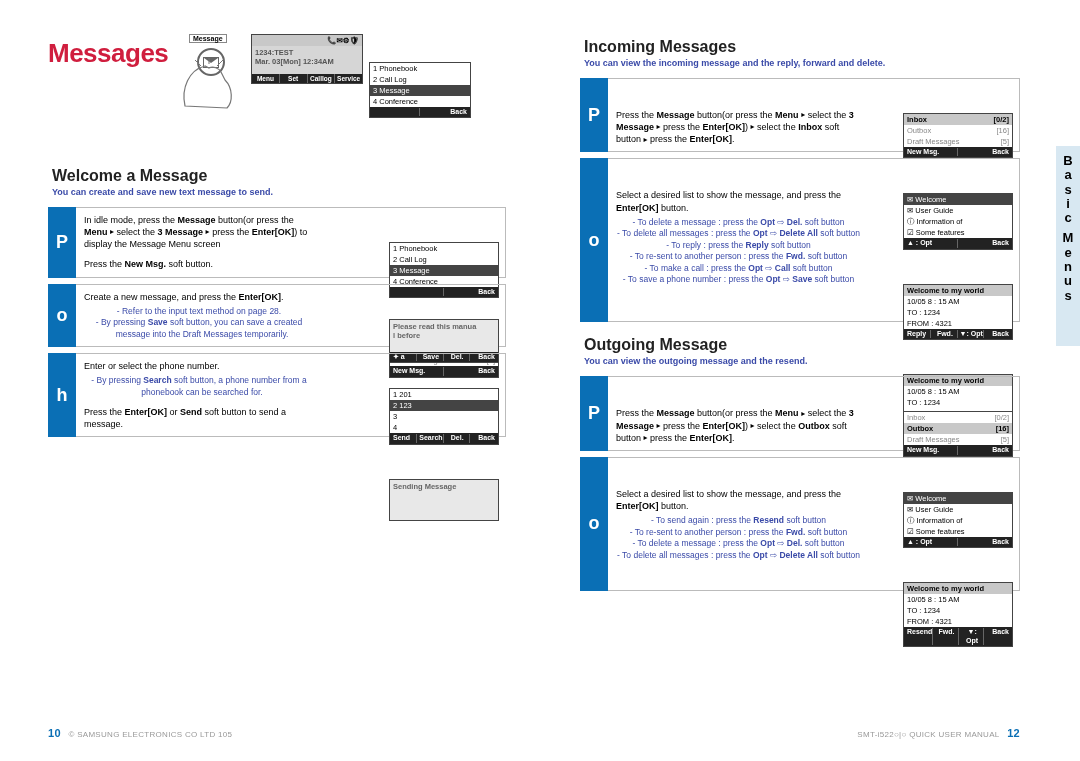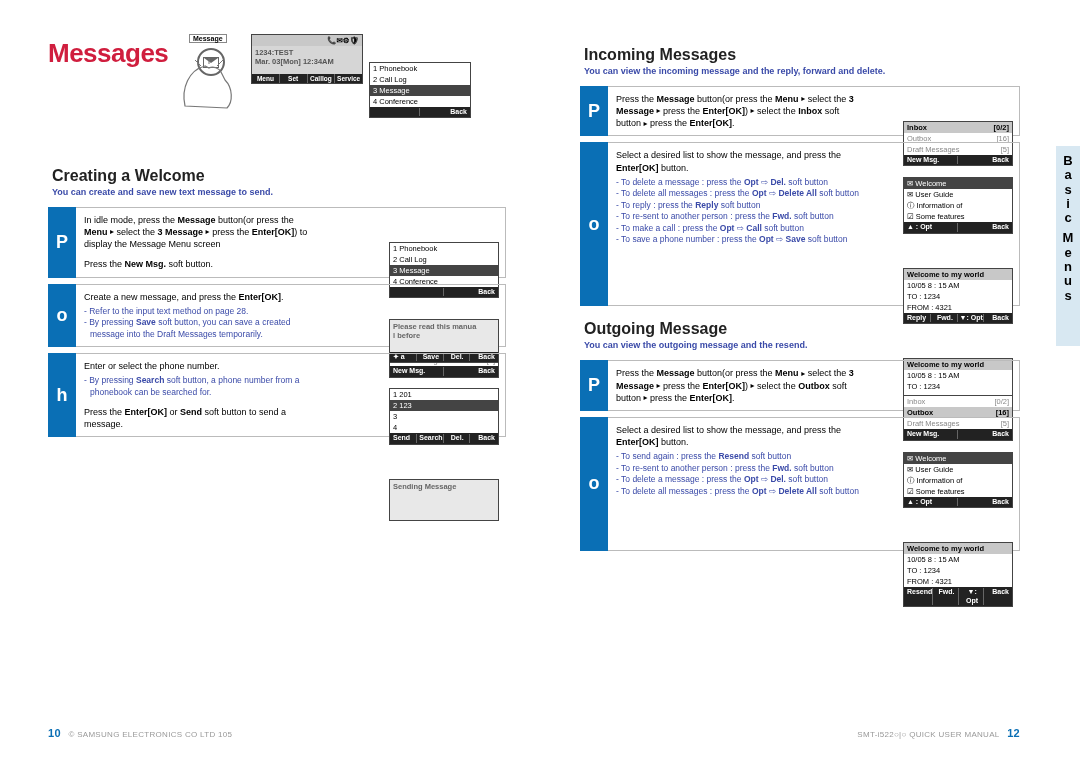--- a/index.html
+++ b/index.html
@@ -64,25 +64,26 @@
   .step-body {
     flex: 1;
     border: 1px solid #bbb;
     border-left: none;
     padding: 6px 8px;
     position: relative;
     font-size: 9px;
     line-height: 1.35;
   }
   .step-text { width: 230px; }
-  .page-right .step-text { width: 245px; }
+  .page-right .step-text { width: 245px; margin-top: 24px; }
   .note {
     color: #3a4aa8;
     font-size: 8.5px;
     margin-top: 3px;
+    text-align: center;
   }
   .note-line { display:block; padding-left:6px; text-indent:-6px; }
 
   .lcd-stack {
     position: absolute;
     right: 6px;
     top: 6px;
     display: flex;
     flex-direction: column;
     gap: 6px;
@@ -228,21 +229,21 @@
       <div class="row">4 Conference</div>
       <div class="bar">
           <span></span>
           <span>Back</span>
         </div>
     </div>
   </div>
 
   <div style="height:84px"></div>
 
-  <div class="section-title">Creating a Welcome</div>
+  <div class="section-title">Welcome a Message</div>
   <div class="section-intro">You can create and save new text message to send.</div>
 
   <div class="step">
     <div class="step-num">P</div>
     <div class="step-body">
       <div class="step-text">
         <span class="w">In idle mode, press the <b>Message</b> button(or press the <b>Menu</b> <span class="arrow">▸</span> select the <b>3 Message</b> <span class="arrow">▸</span> press the <b>Enter[OK]</b>) to display the Message Menu screen</span>
         <div style="height:8px"></div>
         <span class="w">Press the <b>New Msg.</b> soft button.</span>
       </div>
@@ -338,21 +339,21 @@
   </div>
 
   <div class="footer">
     <span class="pg">10</span>&nbsp;&nbsp;
     <span>© SAMSUNG ELECTRONICS CO LTD 105</span>
   </div>
 </div>
 
 <div class="page page-right">
 
-  <div class="section-title" style="margin-top:8px">Incoming Messages</div>
+  <div class="section-title" style="margin-top:0">Incoming Messages</div>
   <div class="section-intro">You can view the incoming message and the reply, forward and delete.</div>
 
   <div class="step">
     <div class="step-num">P</div>
     <div class="step-body">
       <div class="step-text"><span class="w">Press the <b>Message</b> button(or press the <b>Menu</b> <span class="arrow">▸</span> select the <b>3 Message</b> <span class="arrow">▸</span> press the <b>Enter[OK]</b>) <span class="arrow">▸</span> select the <b>Inbox</b> soft button <span class="arrow">▸</span> press the <b>Enter[OK]</b>.</span></div>
       <div class="lcd-stack">
         <div class="lcd">
           <div class="hdr">
               <span>Inbox</span>

